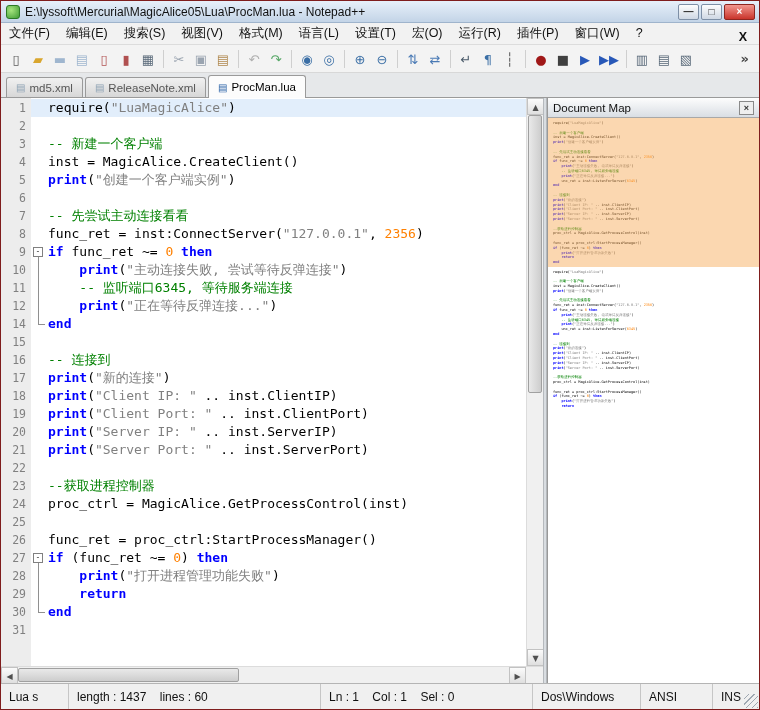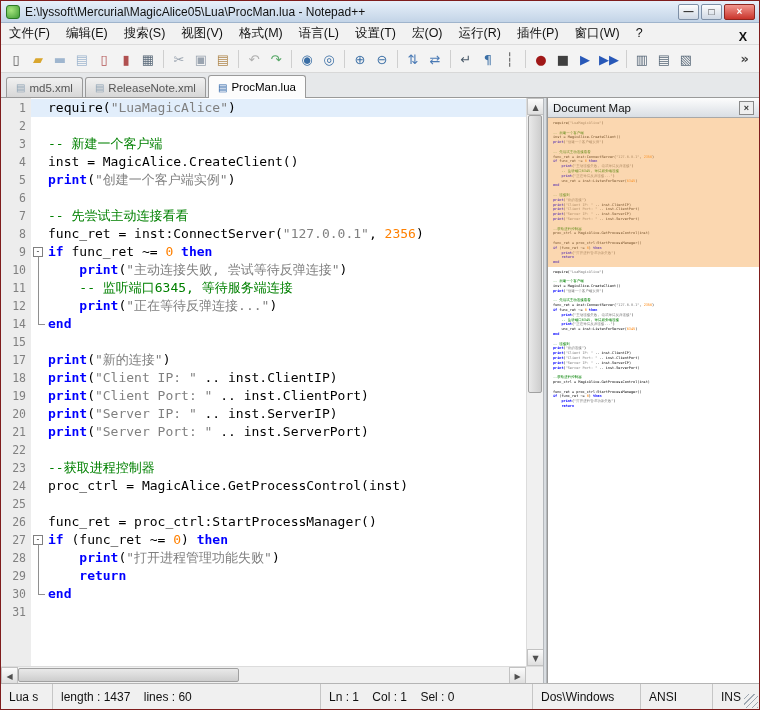--- a/index.html
+++ b/index.html
@@ -77,21 +77,21 @@
     background:linear-gradient(#fdfdfd,#d9dee4);border-bottom:1px solid #a8a8a8;font-size:11.5px;color:#111;}
   .dm-close{margin-left:auto;width:15px;height:14px;border:1px solid #8a8a8a;background:#efefef;
     font:bold 9px/12px "Liberation Sans",sans-serif;text-align:center;color:#333;}
   .dm-body{flex:1;position:relative;overflow:hidden;padding:3px 0 0 5px;background:#fff;}
   .dm-line{font:3.5px/4.8px "DejaVu Sans Mono",monospace;white-space:pre;height:4.8px;overflow:hidden;}
   .dm-view{position:absolute;left:0;right:0;top:0;height:149px;background:rgba(247,167,79,0.45);}
   
   .statusbar{height:26px;flex:none;background:#f0f0f0;border-top:1px solid #b4b4b4;display:flex;align-items:stretch;
     font-size:12px;color:#111;position:relative;}
   .seg{display:flex;align-items:center;padding:0 8px;border-right:1px solid #c6c6c6;white-space:pre;overflow:hidden;}
-  .seg0{width:52px;flex:none;}
+  .seg0{width:68px;flex:none;}
   .seg1{flex:1;}
   .seg2{width:212px;flex:none;}
   .seg3{width:108px;flex:none;}
   .seg4{width:72px;flex:none;}
   .seg5{width:46px;flex:none;border-right:none;}
   .statusbar::after{content:"";position:absolute;right:1px;bottom:1px;width:14px;height:14px;
     background:repeating-linear-gradient(135deg,transparent 0 3px,#9fa8b2 3px 4px);}
 </style>
 </head>
 <body>
@@ -262,20 +262,25 @@
                 <span class="fold-hline"></span>
               </span>
               <span class="code"><span class="t-k">end</span></span>
             </div>
             <div class="row">
               <span class="num">15</span>
               <span class="fold"></span>
               <span class="code"></span>
             </div>
             <div class="row">
+              <span class="num">16</span>
+              <span class="fold"></span>
+              <span class="code"><span class="t-c">-- 连接到</span></span>
+            </div>
+            <div class="row">
               <span class="num">17</span>
               <span class="fold"></span>
               <span class="code"><span class="t-k">print</span><span class="t-p">(</span><span class="t-s">"新的连接"</span><span class="t-p">)</span></span>
             </div>
             <div class="row">
               <span class="num">18</span>
               <span class="fold"></span>
               <span class="code"><span class="t-k">print</span><span class="t-p">(</span><span class="t-s">"Client IP: "</span><span class="t-p"> .. inst.ClientIP)</span></span>
             </div>
             <div class="row">

